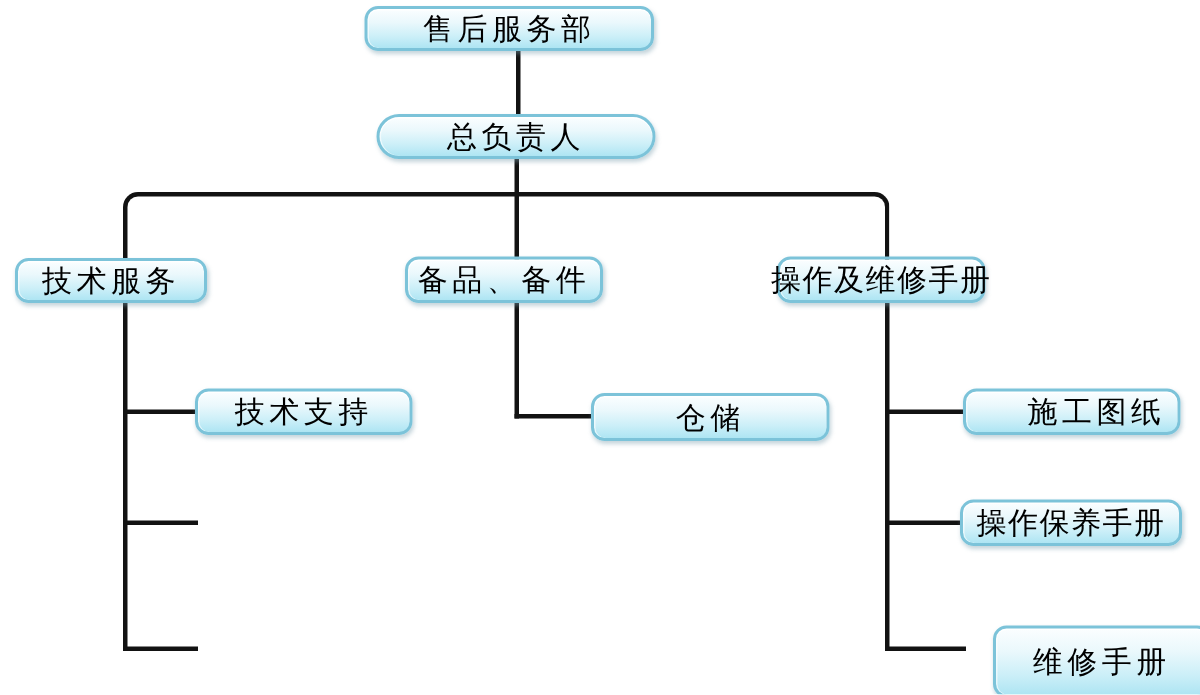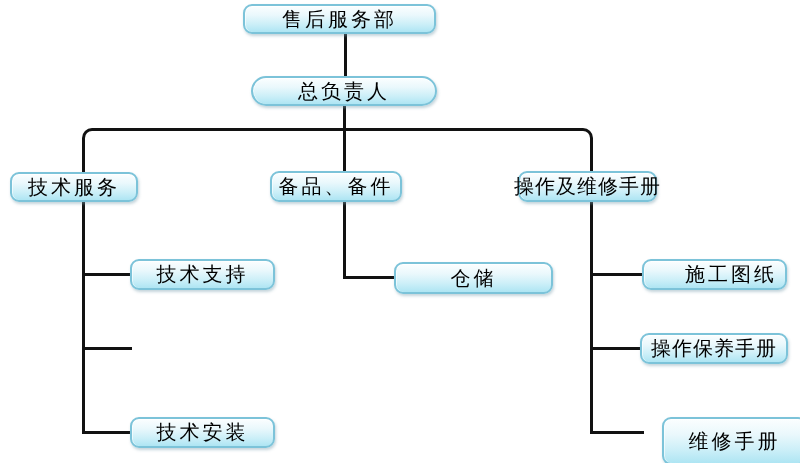--- a/index.html
+++ b/index.html
@@ -102,21 +102,20 @@
   <div class="line l-right-stub-3"></div>
 
   <div class="node n-root">售后服务部</div>
   <div class="node n-manager">总负责人</div>
 
   <div class="node n-tech-service">技术服务</div>
   <div class="node n-spare-parts">备品、备件</div>
   <div class="node n-manuals tight">操作及维修手册</div>
 
   <div class="node n-tech-support">技术支持</div>
-  <div class="node n-tech-install">技术安装</div>
 
   <div class="node n-warehouse">仓储</div>
 
   <div class="node n-drawings">施工图纸</div>
   <div class="node n-op-manual tight">操作保养手册</div>
   <div class="node n-repair-manual">维修手册</div>
 
 </div>
 
 </body></html>

